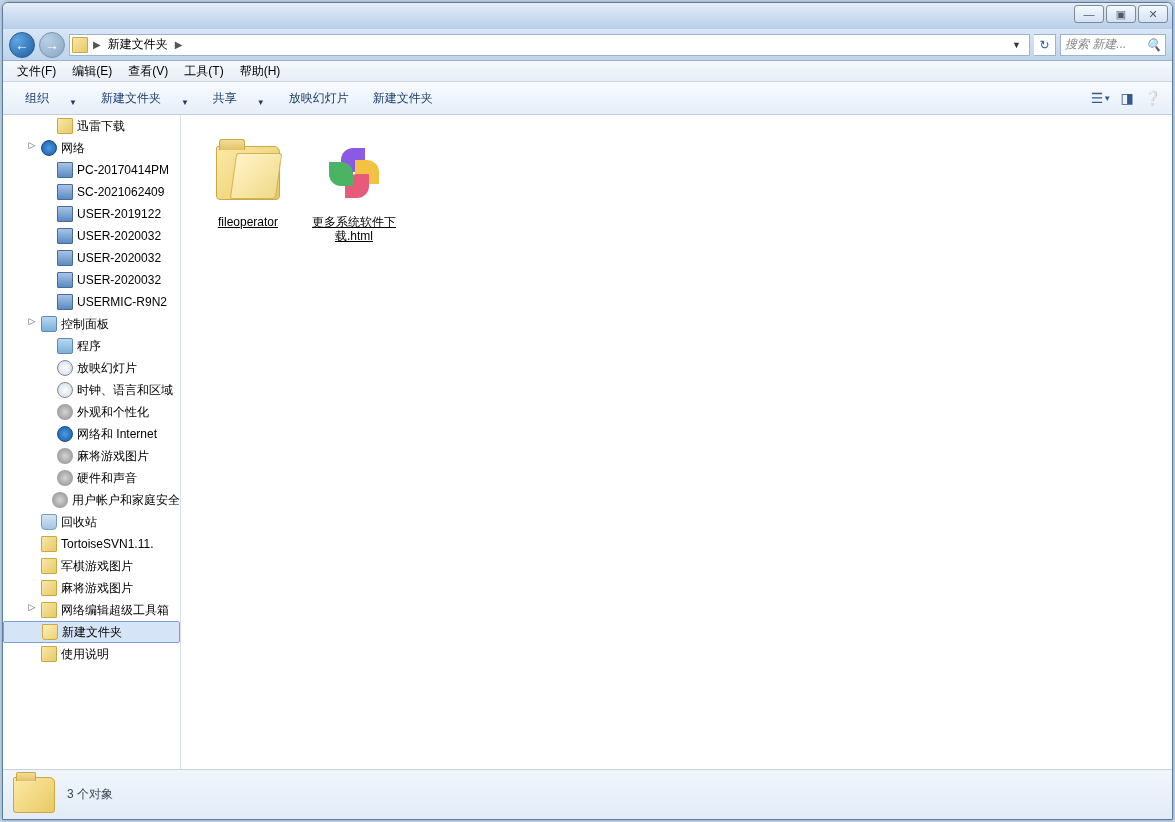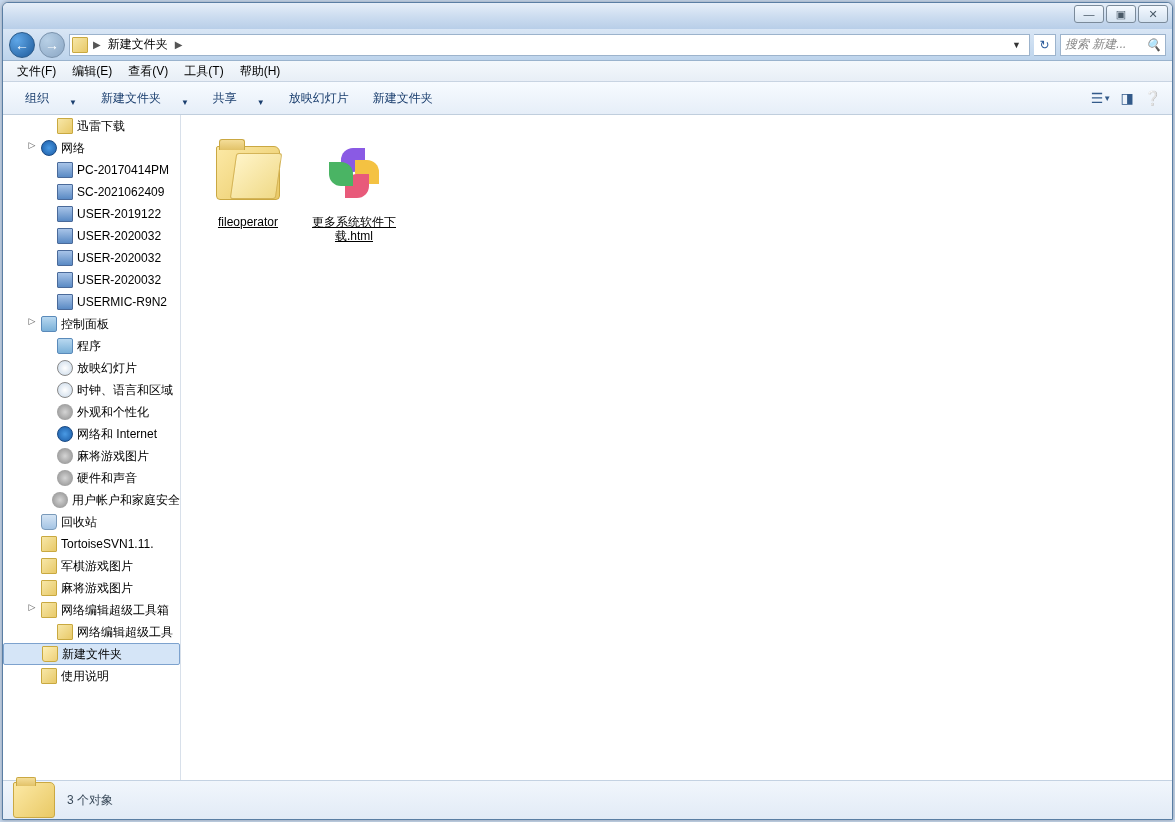--- a/index.html
+++ b/index.html
@@ -130,21 +130,21 @@
 .pinwheel { width:54px; height:54px; position:relative;}
 .pin-blade { position:absolute; width:24px; height:24px; border-radius:50% 0;}
 .pb1 { background:#8a5ae4; top:2px; left:14px; transform:rotate(0deg);}
 .pb2 { background:#f4c242; top:14px; right:2px; transform:rotate(90deg);}
 .pb3 { background:#e85a7a; bottom:2px; left:18px; transform:rotate(180deg);}
 .pb4 { background:#4ab464; top:16px; left:2px; transform:rotate(270deg);}
 .txtfile { width:54px; height:66px; background:#fff; border:1px solid #bfcad6; border-radius:1px; position:relative; box-shadow:1px 1px 2px rgba(0,0,0,0.1);}
 .txtfile::before { content:""; position:absolute; top:0; right:0; width:14px; height:14px; background:linear-gradient(135deg,transparent 48%, #d0d8e0 50%); }
 .txtfile .lines { position:absolute; top:14px; left:8px; right:8px; bottom:8px; background:repeating-linear-gradient(#e0e4ea 0 1px, transparent 1px 6px);}
 .statusbar {
-  height: 39px;
+  height: 50px;
   background: linear-gradient(to bottom, #f1f6fc, #e2ebf6);
   border-top: 1px solid #c4d2e2;
   display:flex;
   align-items:center;
   padding:0 10px;
   gap:12px;
 }
 .statusbar .bigthumb { width:42px; height:36px; background:linear-gradient(135deg,#fce9a6,#e9c965); border:1px solid #caa842; border-radius:2px 5px 3px 3px; position:relative;}
 .statusbar .bigthumb::before { content:""; position:absolute; top:-6px; left:2px; width:18px; height:8px; background:linear-gradient(#f4dd98,#e2c268); border:1px solid #caa842; border-bottom:none; border-radius:2px 2px 0 0;}
 .statustext { color:#3a4a5a; font-size:12px;}
@@ -321,25 +321,20 @@
         <div class="tree-item l1">
           <span style="width: 10px;"></span>
           <span class="ico folder"></span>
           <span>麻将游戏图片</span>
         </div>
         <div class="tree-item l1">
           <span class="ico arrow-r">▷</span>
           <span class="ico folder"></span>
           <span>网络编辑超级工具箱</span>
         </div>
-        <div class="tree-item l2">
-          <span style="width: 10px;"></span>
-          <span class="ico folder"></span>
-          <span>网络编辑超级工具</span>
-        </div>
         <div class="tree-item l1 selected">
           <span style="width: 10px;"></span>
           <span class="ico folder-open"></span>
           <span>新建文件夹</span>
         </div>
         <div class="tree-item l1">
           <span style="width: 10px;"></span>
           <span class="ico folder"></span>
           <span>使用说明</span>
         </div>

